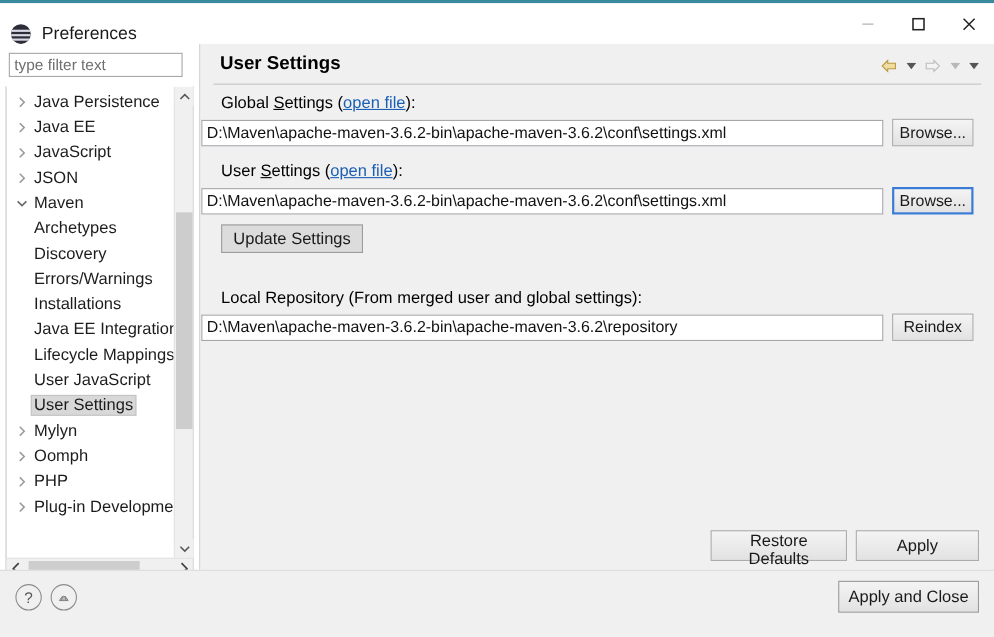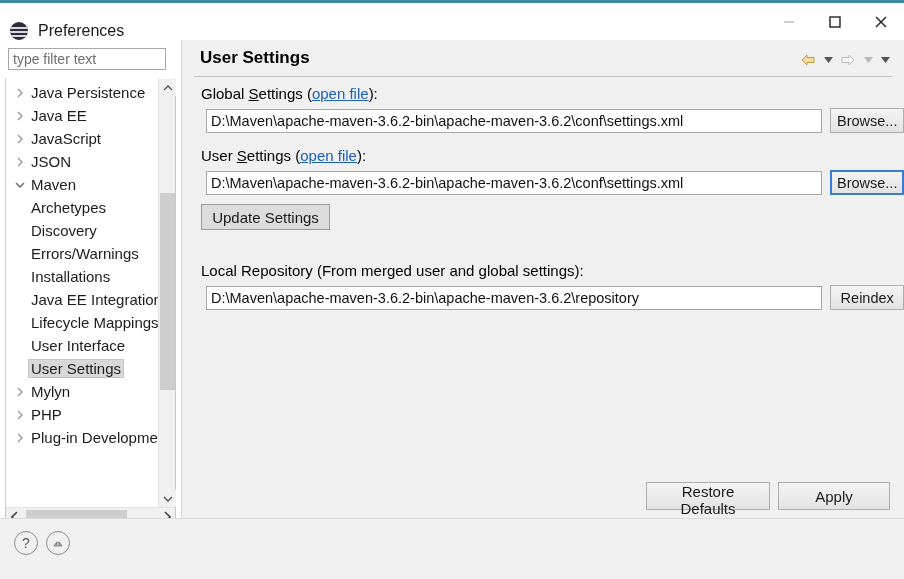--- a/index.html
+++ b/index.html
@@ -252,21 +252,21 @@
   }
   .form-label .mnem { text-decoration: underline; }
   .link {
     color: #1a5fb4;
     text-decoration: underline;
     cursor: pointer;
   }
   .field-row {
     display: flex;
     align-items: center;
-    margin-left: 24px;
+    margin-left: 1px;
     margin-bottom: 14px;
   }
   .path-input {
     height: 24px;
     border: 1px solid #a7a6aa;
     background: #ffffff;
     box-sizing: border-box;
     font-family: "Liberation Sans", sans-serif;
     font-size: 14.5px;
     color: #111;
@@ -453,32 +453,40 @@
             <div class="tree-row child">
               <span class="lbl">Installations</span>
             </div>
             <div class="tree-row child">
               <span class="lbl">Java EE Integration</span>
             </div>
             <div class="tree-row child">
               <span class="lbl">Lifecycle Mappings</span>
             </div>
             <div class="tree-row child">
-              <span class="lbl">User Interface</span>
+              <span class="lbl">User JavaScript</span>
             </div>
             <div class="tree-row child selected">
               <span class="lbl">User Settings</span>
             </div>
             <div class="tree-row">
               <span class="arrow">
                 <svg width="8" height="10" viewBox="0 0 8 10">
                   <polyline points="2,1 6,5 2,9" fill="none" stroke="#9a9a9a" stroke-width="1.4"></polyline>
                 </svg>
               </span>
               <span class="lbl">Mylyn</span>
+            </div>
+            <div class="tree-row">
+              <span class="arrow">
+                <svg width="8" height="10" viewBox="0 0 8 10">
+                  <polyline points="2,1 6,5 2,9" fill="none" stroke="#9a9a9a" stroke-width="1.4"></polyline>
+                </svg>
+              </span>
+              <span class="lbl">Oomph</span>
             </div>
             <div class="tree-row">
               <span class="arrow">
                 <svg width="8" height="10" viewBox="0 0 8 10">
                   <polyline points="2,1 6,5 2,9" fill="none" stroke="#9a9a9a" stroke-width="1.4"></polyline>
                 </svg>
               </span>
               <span class="lbl">PHP</span>
             </div>
             <div class="tree-row">
@@ -594,16 +602,17 @@
   <div id="footer">
     <div class="circ-btn" id="help-btn">?</div>
     <div class="circ-btn" id="shell-btn">
       <svg width="12" height="12" viewBox="0 0 12 12">
         <path d="M2,9 Q6,1 10,9 Z" fill="#b8b8b8" stroke="#777" stroke-width="0.8"></path>
         <line x1="4" y1="9" x2="4.7" y2="5" stroke="#777" stroke-width="0.7"></line>
         <line x1="8" y1="9" x2="7.3" y2="5" stroke="#777" stroke-width="0.7"></line>
       </svg>
     </div>
     <div id="footer-actions">
+      <button class="btn" id="apply-close-btn">Apply and Close</button>
     </div>
   </div>
 
 </div>
 
 </body></html>

